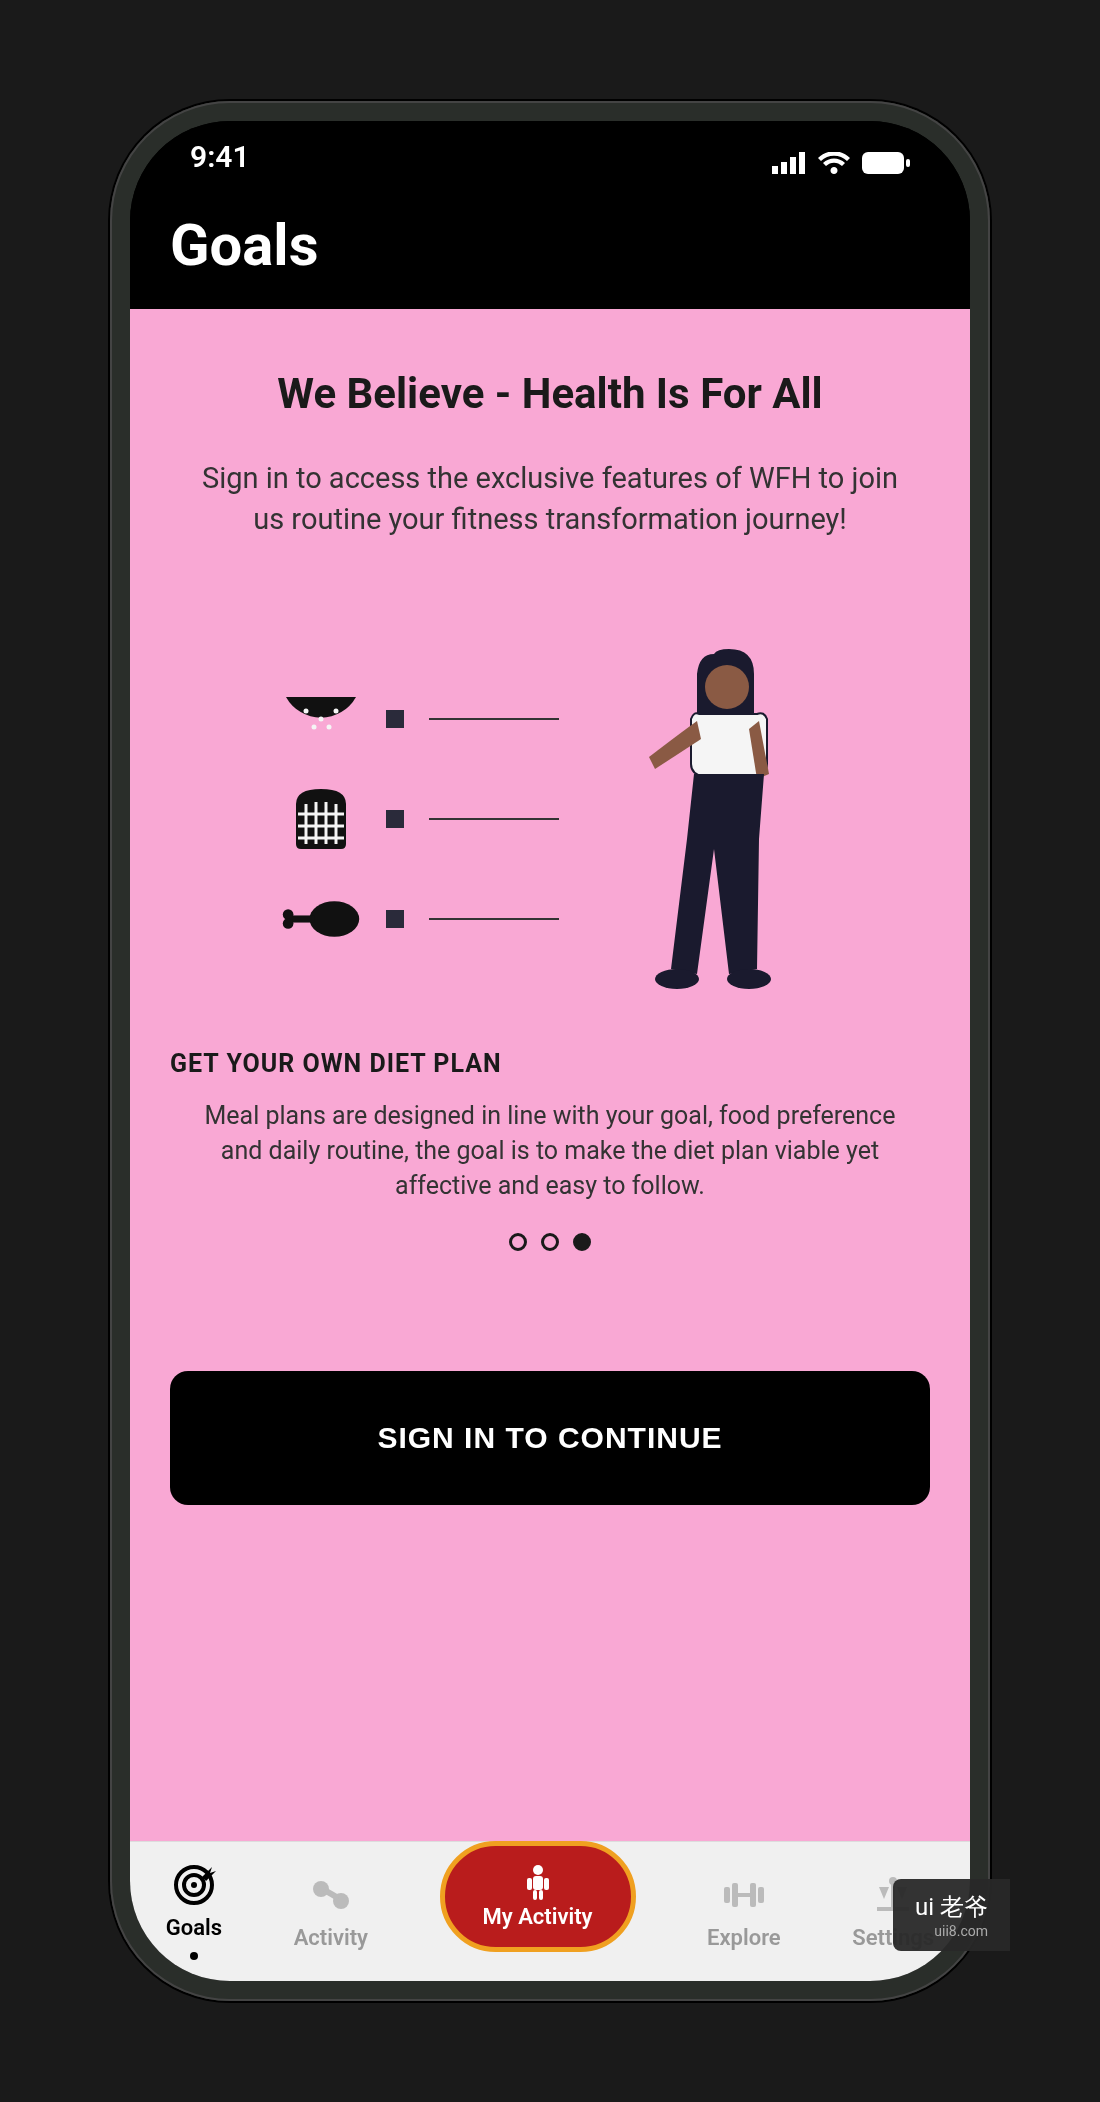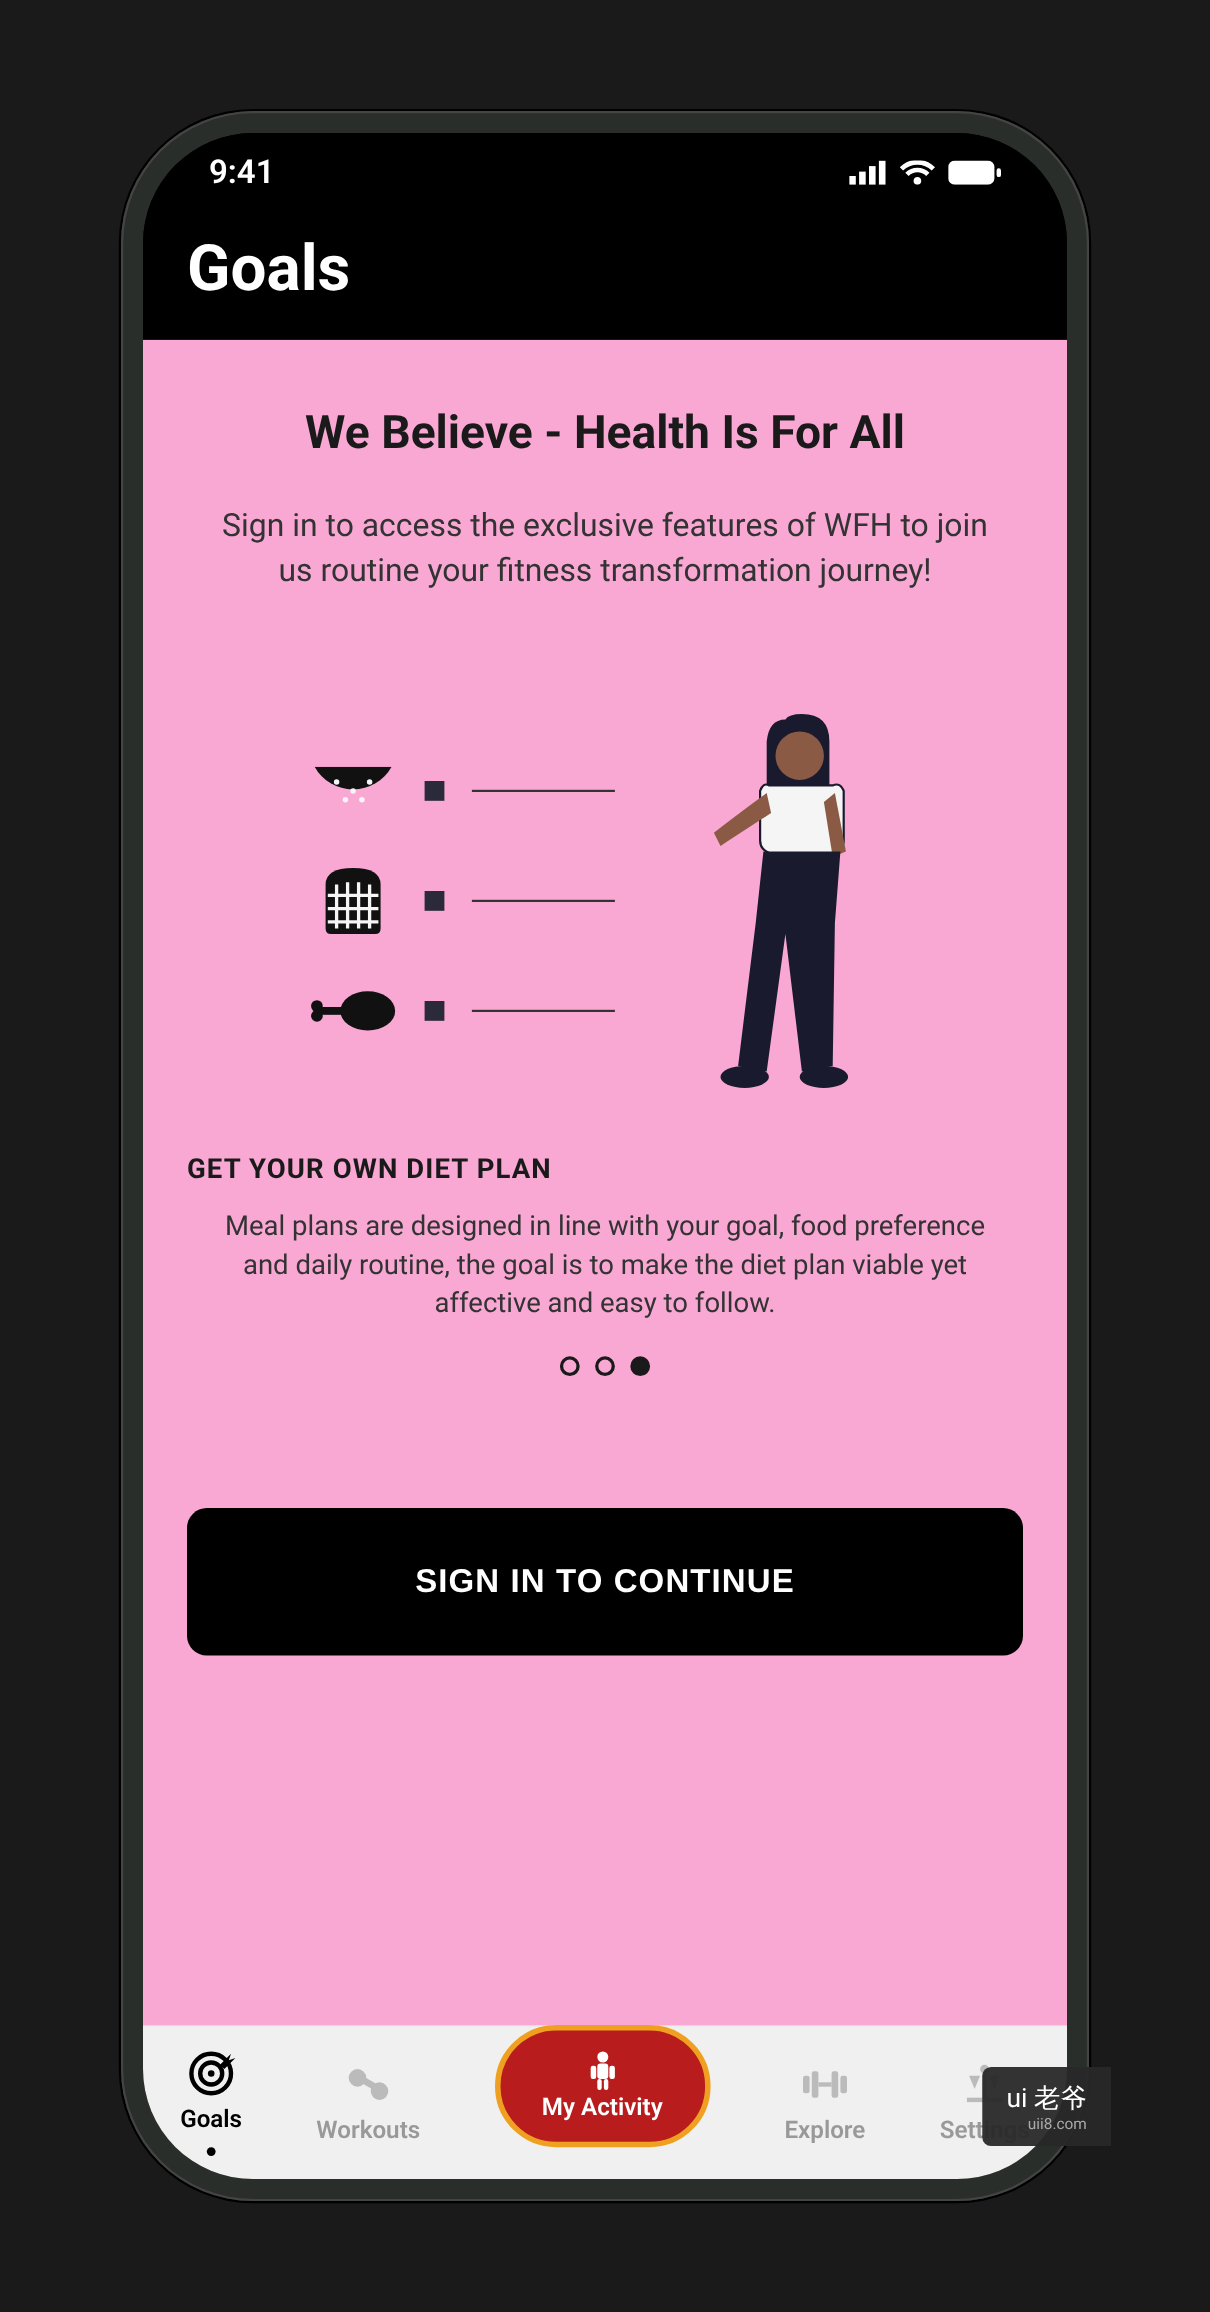--- a/index.html
+++ b/index.html
@@ -45,20 +45,21 @@
       top: 18px;
       left: 0;
       right: 0;
       display: flex;
       justify-content: space-between;
       padding: 0 60px;
       color: #fff;
       font-size: 30px;
       font-weight: 600;
       z-index: 99;
+      align-items: flex-end;
     }
     .status-icons { display: flex; gap: 12px; align-items: center; }
     .header {
       padding: 90px 40px 30px 40px;
       background: #000;
     }
     .header h1 { color: #fff; font-size: 58px; font-weight: 700; }
     .content {
       background: #f9a8d4;
       padding: 60px 40px 40px 40px;
@@ -281,21 +282,21 @@
           </svg>
         <span class="tab-label">Goals</span>
         <div class="active-dot"></div>
       </div>
       <div class="tab-item">
         <svg class="tab-icon" viewBox="0 0 44 44" fill="#bbb">
             <circle cx="12" cy="16" r="8"></circle>
             <circle cx="32" cy="28" r="8"></circle>
             <rect x="14" y="18" width="16" height="6" transform="rotate(30 22 22)"></rect>
           </svg>
-        <span class="tab-label">Workouts</span>
+        <span class="tab-label">Activity</span>
       </div>
       <div class="tab-center">
         <svg width="30" height="36" viewBox="0 0 30 36" fill="#fff">
             <circle cx="15" cy="6" r="5"></circle>
             <rect x="10" y="12" width="10" height="14" rx="3"></rect>
             <rect x="4" y="14" width="5" height="12" rx="2"></rect>
             <rect x="21" y="14" width="5" height="12" rx="2"></rect>
             <rect x="10" y="26" width="4" height="10" rx="2"></rect>
             <rect x="16" y="26" width="4" height="10" rx="2"></rect>
           </svg>

